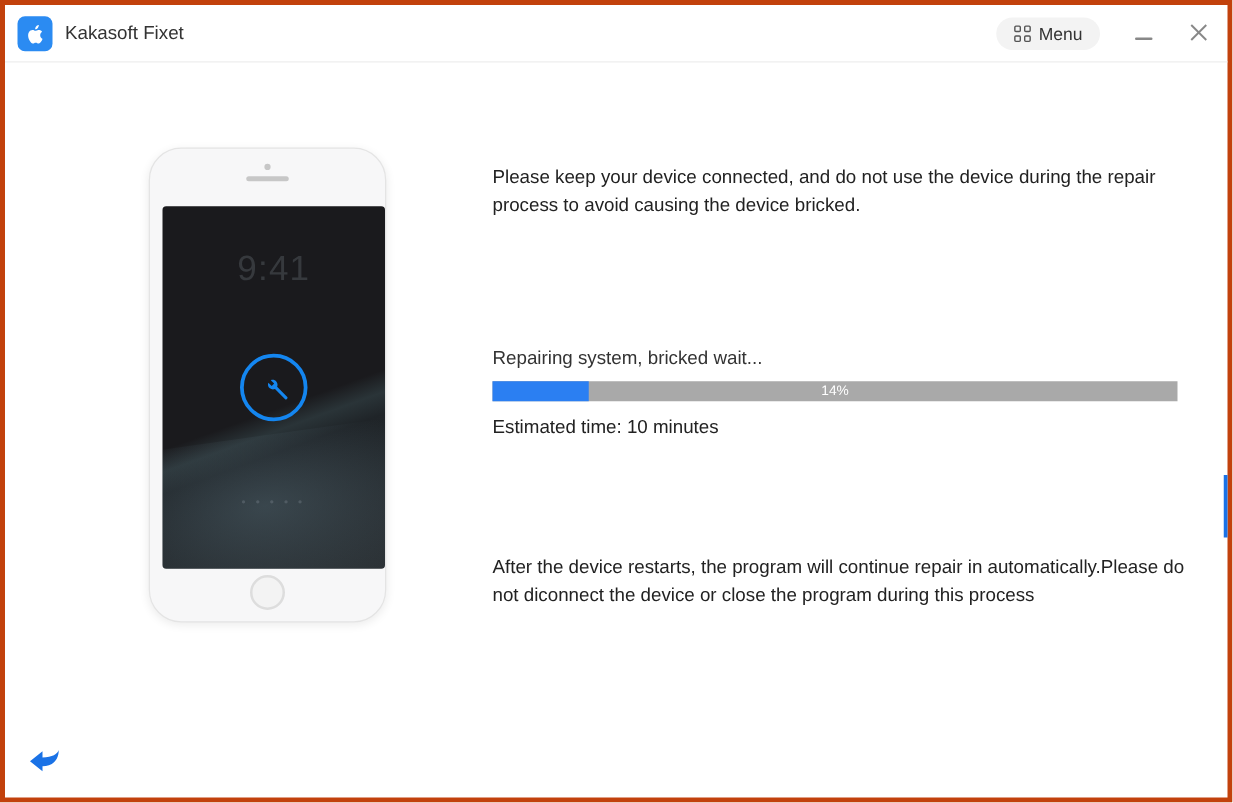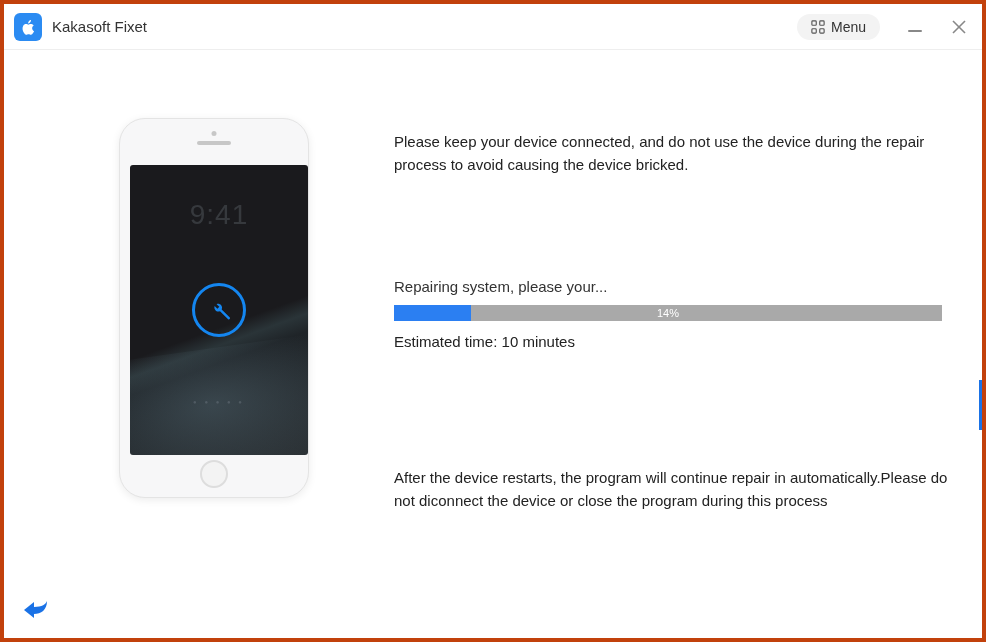--- a/index.html
+++ b/index.html
@@ -220,21 +220,21 @@
       left: 0;
       right: 0;
       text-align: center;
       font-size: 11px;
       color: #fff;
       line-height: 16px;
     }
     .est-time {
       font-size: 15px;
       color: #222;
-      margin-bottom: 116px;
+      margin-bottom: 92px;
     }
     .footer-note {
       font-size: 15px;
       color: #222;
       line-height: 1.55;
       max-width: 555px;
     }
     .back-arrow {
       position: absolute;
       left: 18px;
@@ -297,21 +297,21 @@
             </svg>
           </div>
           <div class="phone-dots">● ● ● ● ●</div>
         </div>
         <div class="phone-home"></div>
       </div>
     </div>
 
     <div class="right-col">
       <div class="intro-text">Please keep your device connected, and do not use the device during the repair process to avoid causing the device bricked.</div>
-      <div class="status-label">Repairing system, please your...</div>
+      <div class="status-label">Repairing system, bricked wait...</div>
       <div class="progress-wrap">
         <div class="progress-fill" style="width:14%"></div>
         <div class="progress-pct">14%</div>
       </div>
       <div class="est-time">Estimated time: 10 minutes</div>
       <div class="footer-note">After the device restarts, the program will continue repair in automatically.Please do not diconnect the device or close the program during this process</div>
     </div>
   </div>
 
   <div class="back-arrow">

